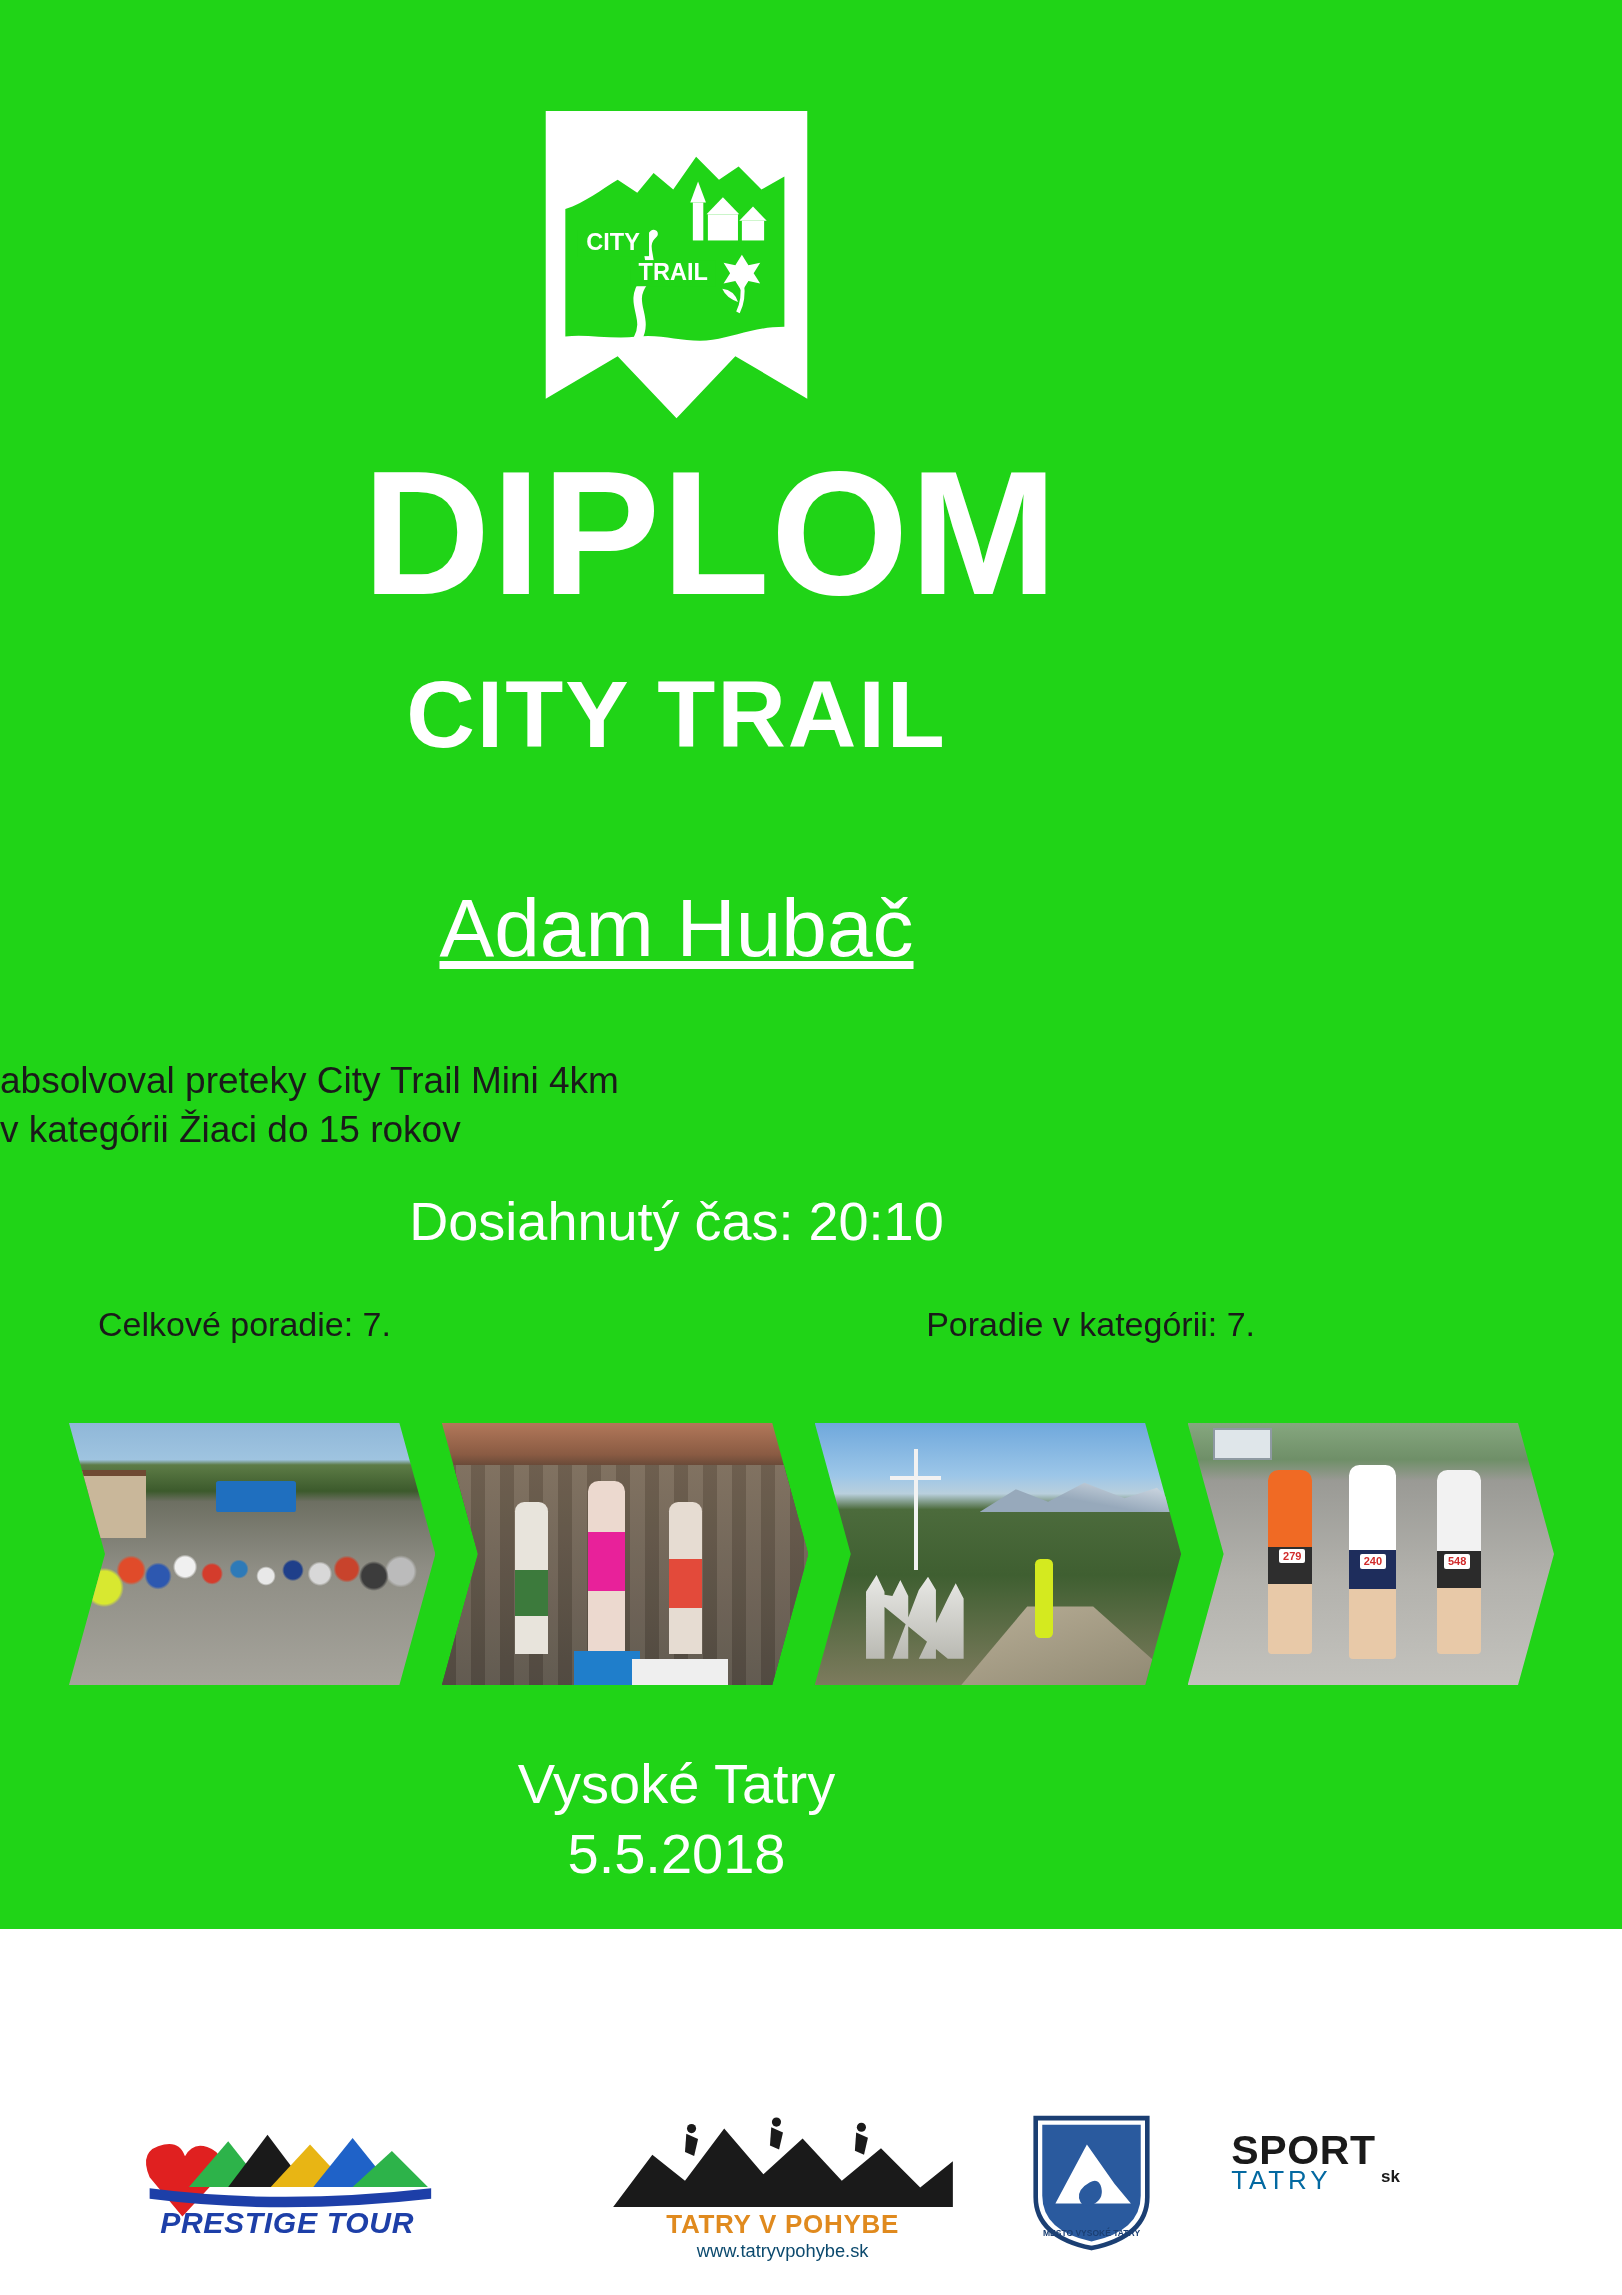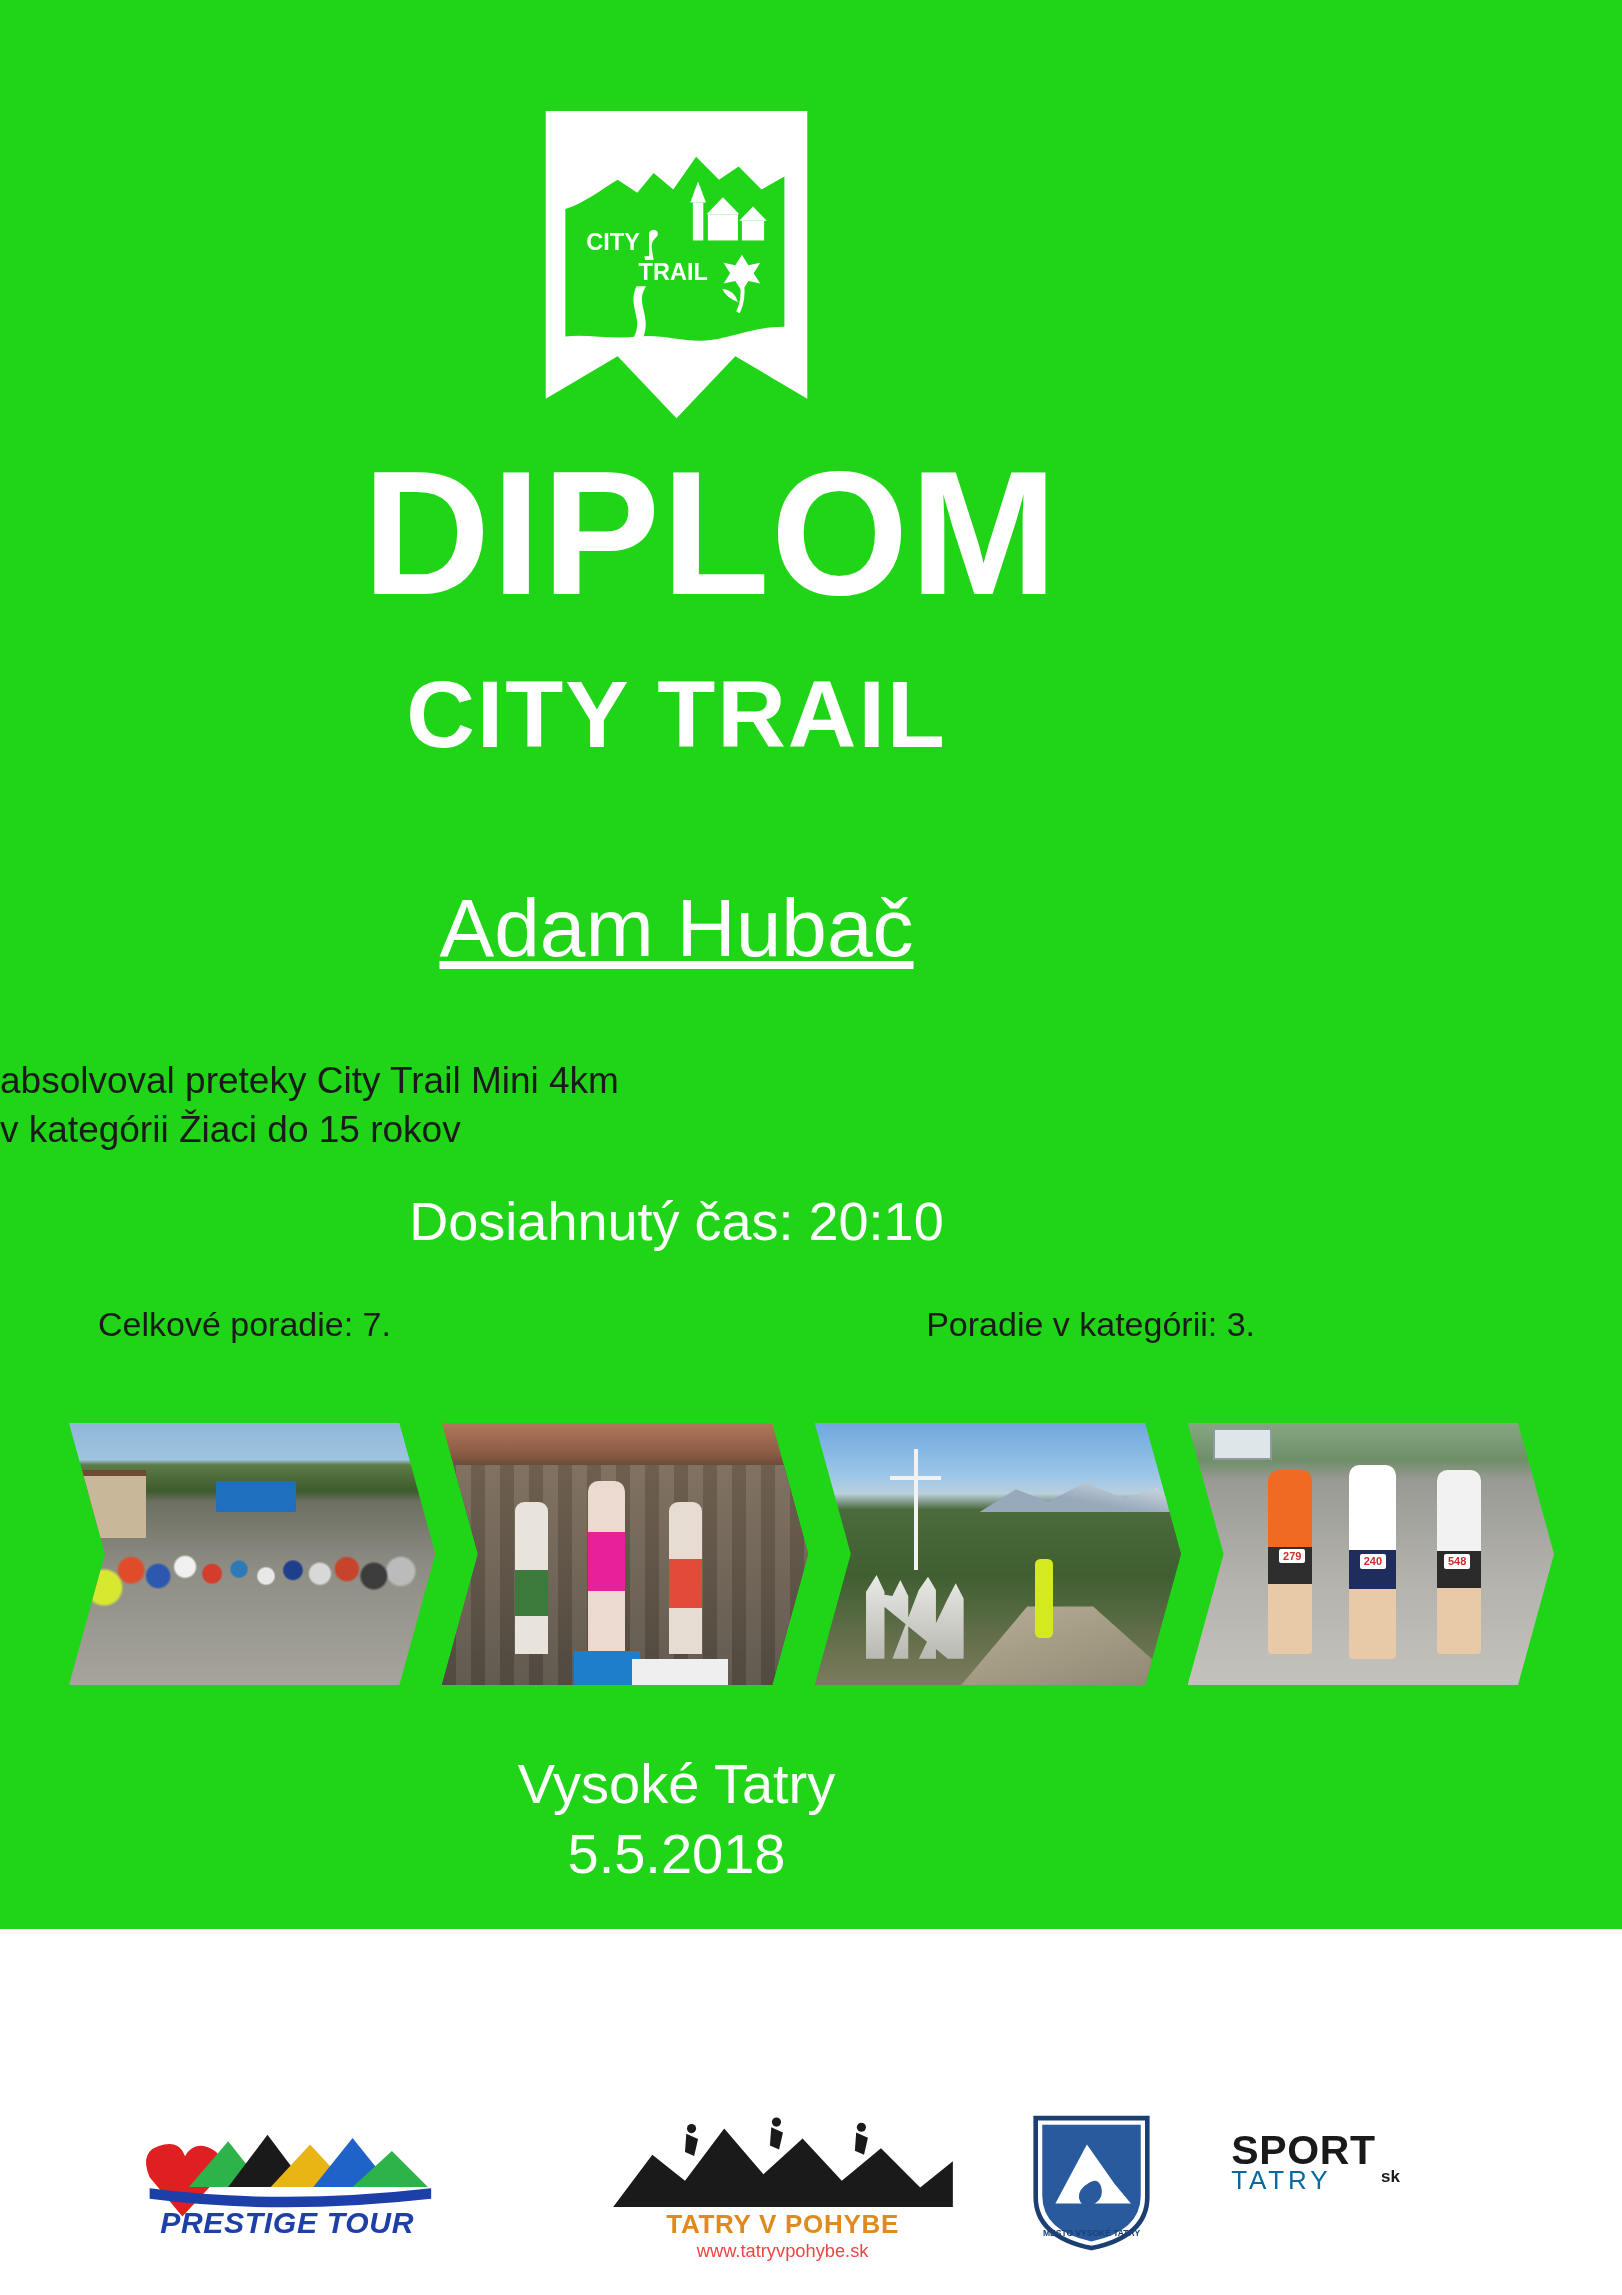--- a/index.html
+++ b/index.html
@@ -236,21 +236,21 @@
     padding: 0 98px;
   }
   .sponsor { position: relative; }
 
   .sp-prestige { width: 419px; height: 131px; }
   .sp-tvp { width: 340px; height: 144px; text-align: center; }
   .sp-mesto { width: 151px; height: 151px; }
   .sp-sport { width: 262px; height: 98px; }
 
   .tvp-title { font-size: 26px; font-weight: bold; color: #e08a1e; letter-spacing: 0.7px; }
-  .tvp-url { font-size: 18.3px; color: #ef4444; }
+  .tvp-url { font-size: 18.3px; color: #0c4a6e; }
   .sport-1 { font-size: 41px; font-weight: bold; color: #1a1a1a; letter-spacing: 0.7px; line-height: .9; }
   .sport-2 { font-size: 26px; font-weight: normal; color: #0369a1; letter-spacing: 3.9px; line-height: .9; }
   .sport-sk { font-size: 17px; font-weight: bold; color: #1a1a1a; }
   .prestige-text { font-size: 46px; font-weight: bold; color: #1d3fa8; font-style: italic; letter-spacing: 1px; }
 </style>
 </head>
 <body>
 
 <div class="page">
 
@@ -299,21 +299,21 @@
 
   <div class="desc">
     <div>absolvoval preteky City Trail Mini 4km</div>
     <div>v kategórii Žiaci do 15 rokov</div>
   </div>
 
   <div class="time-line">Dosiahnutý čas: 20:10</div>
 
   <div class="rank-row">
     <div>Celkové poradie: 7.</div>
-    <div>Poradie v kategórii: 3.</div>
+    <div>Poradie v kategórii: 7.</div>
   </div>
 
   <div class="photo-strip">
     <div class="photo ph1">
       <div class="bld"></div>
         <div class="tent"></div>
         <div class="crowd"></div>
     </div>
     <div class="photo ph2">
       <div class="wall"></div>

